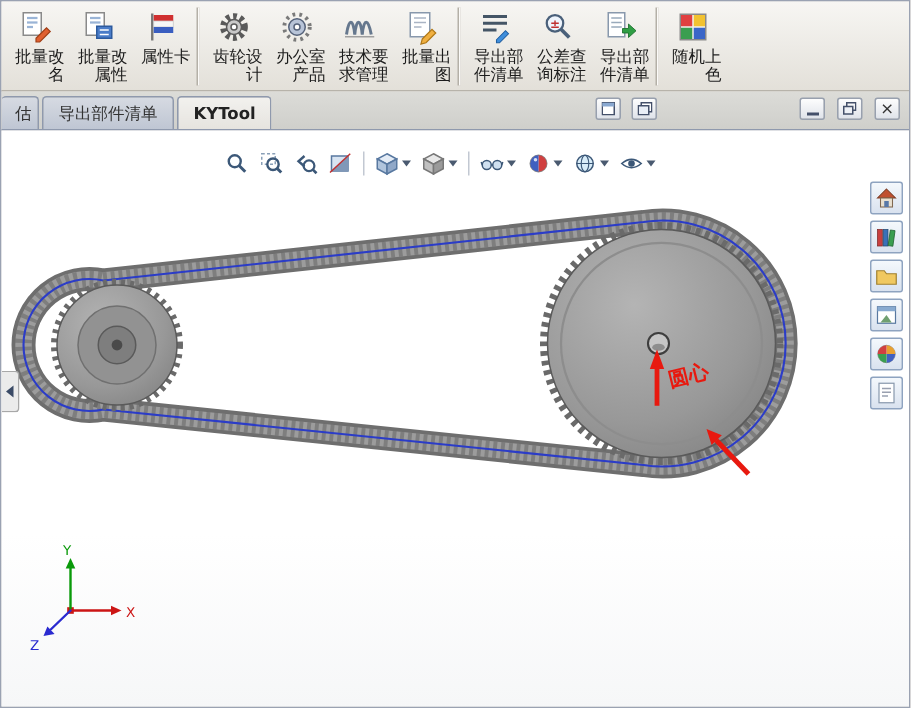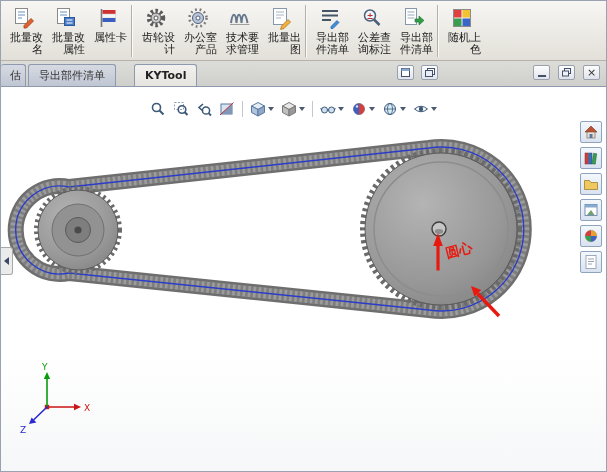--- a/index.html
+++ b/index.html
@@ -37,21 +37,21 @@
     border-bottom:1px solid #8f99ad;
     display:flex;align-items:flex-end;box-sizing:border-box;
   }
   .tab{
     height:21px;line-height:21px;padding:0 10px;font-size:11px;color:#333;
     background:linear-gradient(#d6dae2,#bfc6d3);
     border:1px solid #8f99ad;border-bottom:none;border-radius:3px 3px 0 0;
     margin-right:2px;white-space:nowrap;cursor:default;
   }
   .tab.partial{width:18px;padding:0 4px 0 2px;overflow:hidden;text-align:right;margin-left:0;border-left:none;}
-  .tab.active{background:linear-gradient(#f2f1ee,#e6e4df);font-weight:bold;color:#222;margin-left:16px;}
+  .tab.active{background:linear-gradient(#f2f1ee,#e6e4df);font-weight:bold;color:#222;}
   .docbtns{position:absolute;left:396px;top:4px;display:flex;gap:7px;}
   .winbtns{position:absolute;right:6px;top:4px;display:flex;gap:8px;align-items:center;}
   .wbtn{
     width:17px;height:15px;border:1px solid #98a0ae;border-radius:2px;
     background:linear-gradient(#fdfdfd,#dfe3ea);
     display:flex;align-items:center;justify-content:center;
     font-size:11px;line-height:11px;color:#333;cursor:default;box-sizing:border-box;
   }
   .g-min{width:8px;height:2px;background:#44506a;margin-top:7px;}
 

